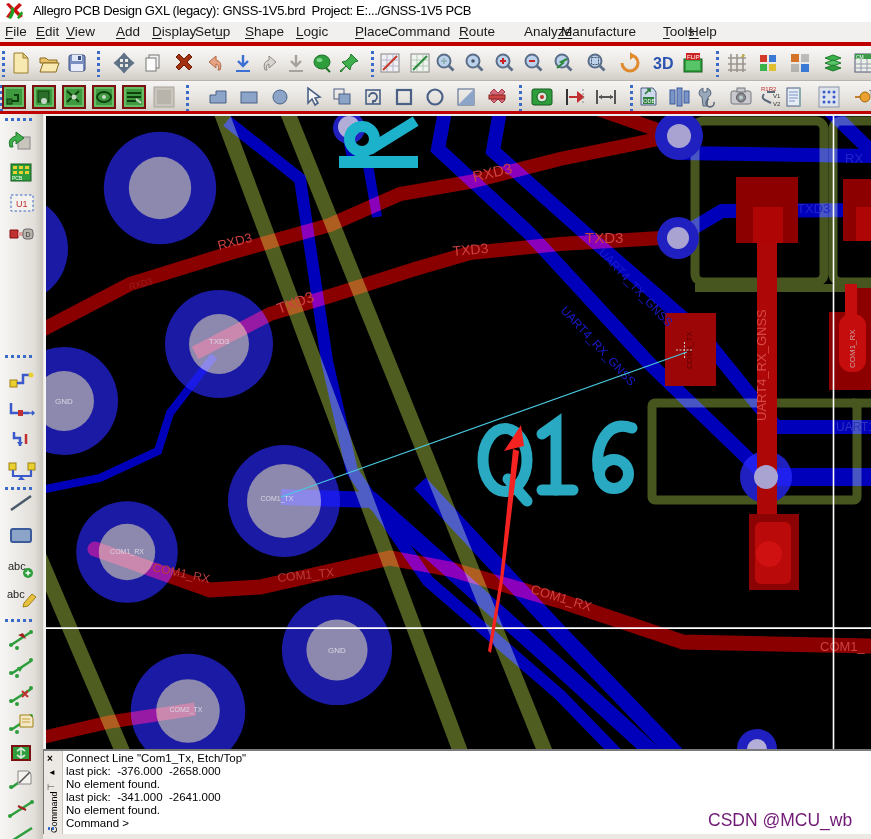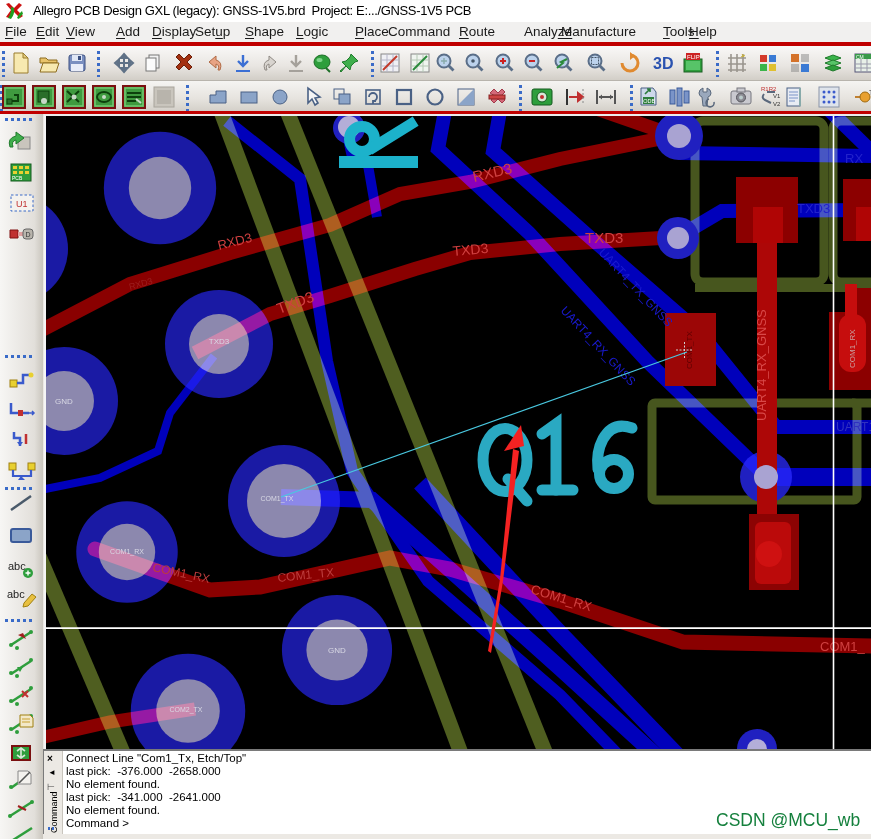--- a/index.html
+++ b/index.html
@@ -11,21 +11,21 @@
 .redline1 { position:absolute; left:0; top:42px; width:871px; height:4px; background:#c00000; }
 .tb1 { position:absolute; left:0; top:46px; width:871px; height:35px; background:linear-gradient(#f9f8f7,#e8e5e1 60%,#d2cec7); border-bottom:1px solid #b8b4ad; }
 .tb2 { position:absolute; left:0; top:81px; width:871px; height:30px; background:linear-gradient(#f5f4f2,#e6e3de 60%,#d4d0c9); }
 .redline2 { position:absolute; left:0; top:111px; width:871px; height:3px; background:#c00000; }
 .sidebar { position:absolute; left:0; top:114px; width:43px; height:725px; background:linear-gradient(90deg,#f7f6f4,#e2dfda 80%,#c9c5bd); }
 .canvas-wrap { position:absolute; left:44px; top:114px; width:827px; height:635px; background:#6c6c6c; border-left:2px solid #f5f5f5; border-top:2px solid #ececec; }
 .cmdwin { position:absolute; left:43px; top:749px; width:828px; height:85px; background:#ffffff; border-top:2px solid #7a7a7a; border-left:1px solid #7a7a7a; }
 .cmdstrip { position:absolute; left:0px; top:0px; width:19px; height:83px; background:#ece9e4; border-right:1px solid #c9c5bd; }
 .cmdtext { position:absolute; left:22px; top:1px; font-size:11.5px; color:#000; line-height:12.9px; white-space:pre; }
 .bottomstrip { position:absolute; left:43px; top:834px; width:828px; height:5px; background:#ece9e4; }
-.csdn { position:absolute; left:708px; top:810px; font-size:17.5px; color:#15803d;margin-left:8px; }
+.csdn { position:absolute; left:708px; top:810px; font-size:17.5px; color:#701a75; }
 .vsep { position:absolute; width:3px; height:26px; background-image:repeating-linear-gradient(#3a6bc8 0 3px, transparent 3px 6px); }
 u { text-decoration:underline; text-underline-offset:2px; }
 </style>
 </head>
 <body>
 <div class="titlebar">
   <svg style="position:absolute;left:5px;top:2px" width="19" height="18" viewBox="0 0 19 18">
     <path d="M1 2 L6 8 L1 15 L4 16 L9 10 L15 16 L18 14 L12 8 L17 3 L14 1 L9 6 L4 1 Z" fill="#cc1111"></path>
     <path d="M3 16 Q7 10 6 5 L9 6 Q10 12 6 17 Z" fill="#1f9e1f"></path>
     <path d="M12 16 Q14 11 17 9 L18 12 Q15 14 14 17 Z" fill="#1f9e1f"></path>

